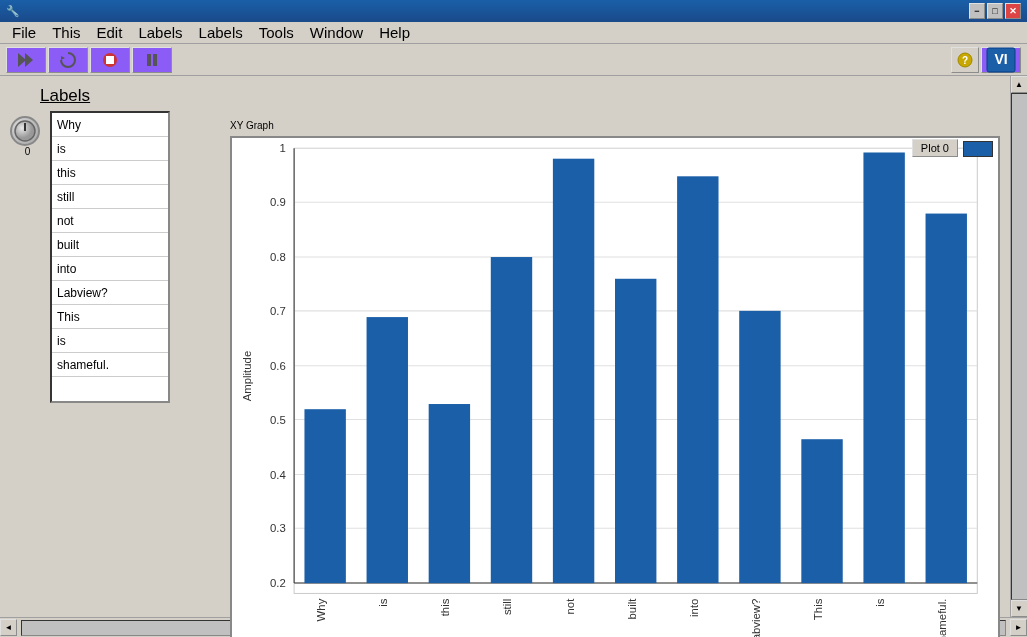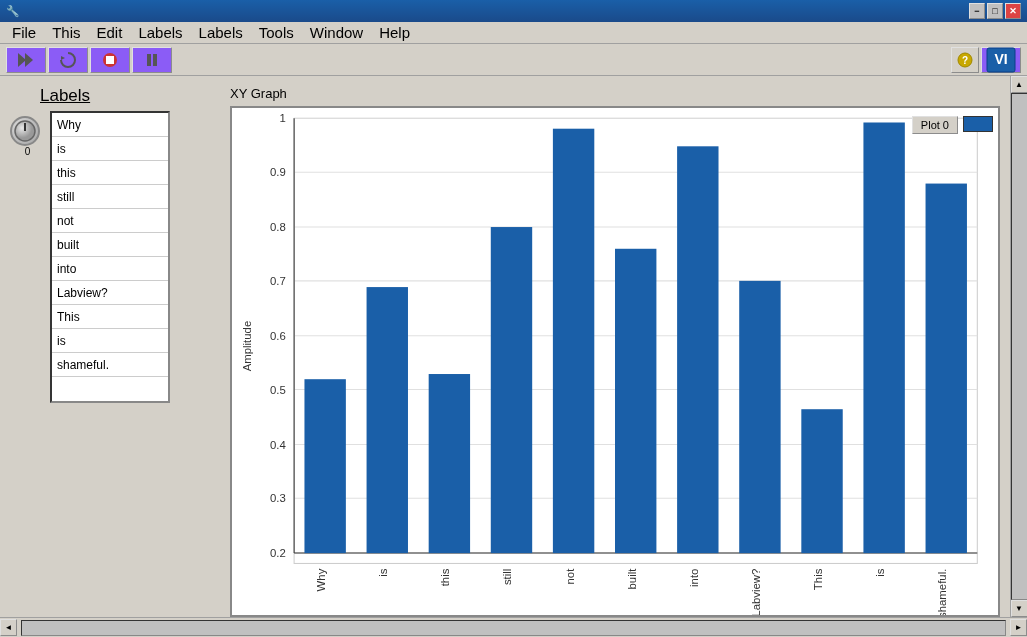--- a/index.html
+++ b/index.html
@@ -169,37 +169,38 @@
     .label-item:last-child { border-bottom: none; }
 
     
     .graph-area {
       flex: 1;
       padding: 10px;
       display: flex;
       flex-direction: column;
     }
     .graph-title {
-      font-size: 13px;
+      font-size: 10px;
       margin-bottom: 5px;
+      margin-top: 34px;
     }
     .graph-container {
       flex: 1;
       background: white;
       border: 2px solid #888;
       position: relative;
       display: flex;
       flex-direction: column;
     }
     .plot-label {
       position: absolute;
-      top: 8px;
+      top: 1px;
       right: 5px;
       display: flex;
-      align-items: flex-start;
+      align-items: flex-end;
       gap: 5px;
       font-size: 11px;
     }
     .plot-btn {
       background: #d4d0c8;
       border: 1px outset #e0e0e0;
       padding: 2px 8px;
       font-size: 11px;
       cursor: pointer;
     }

